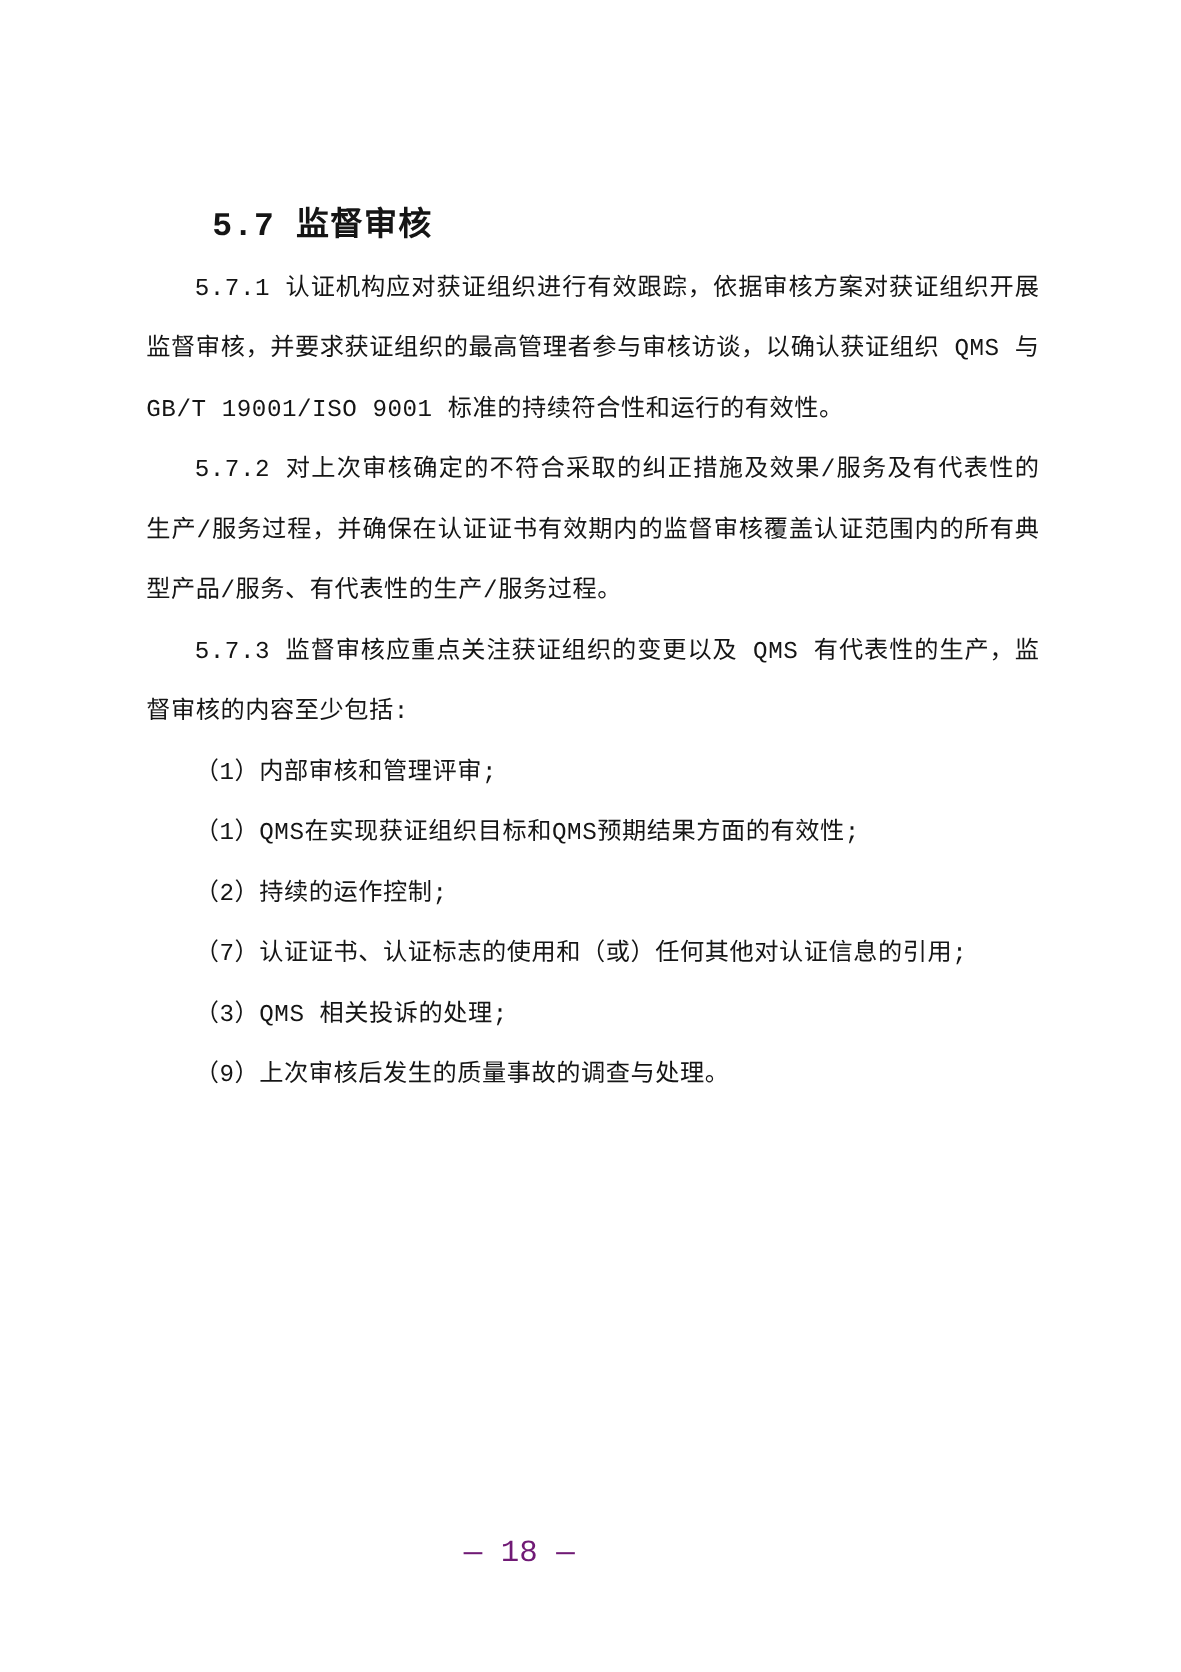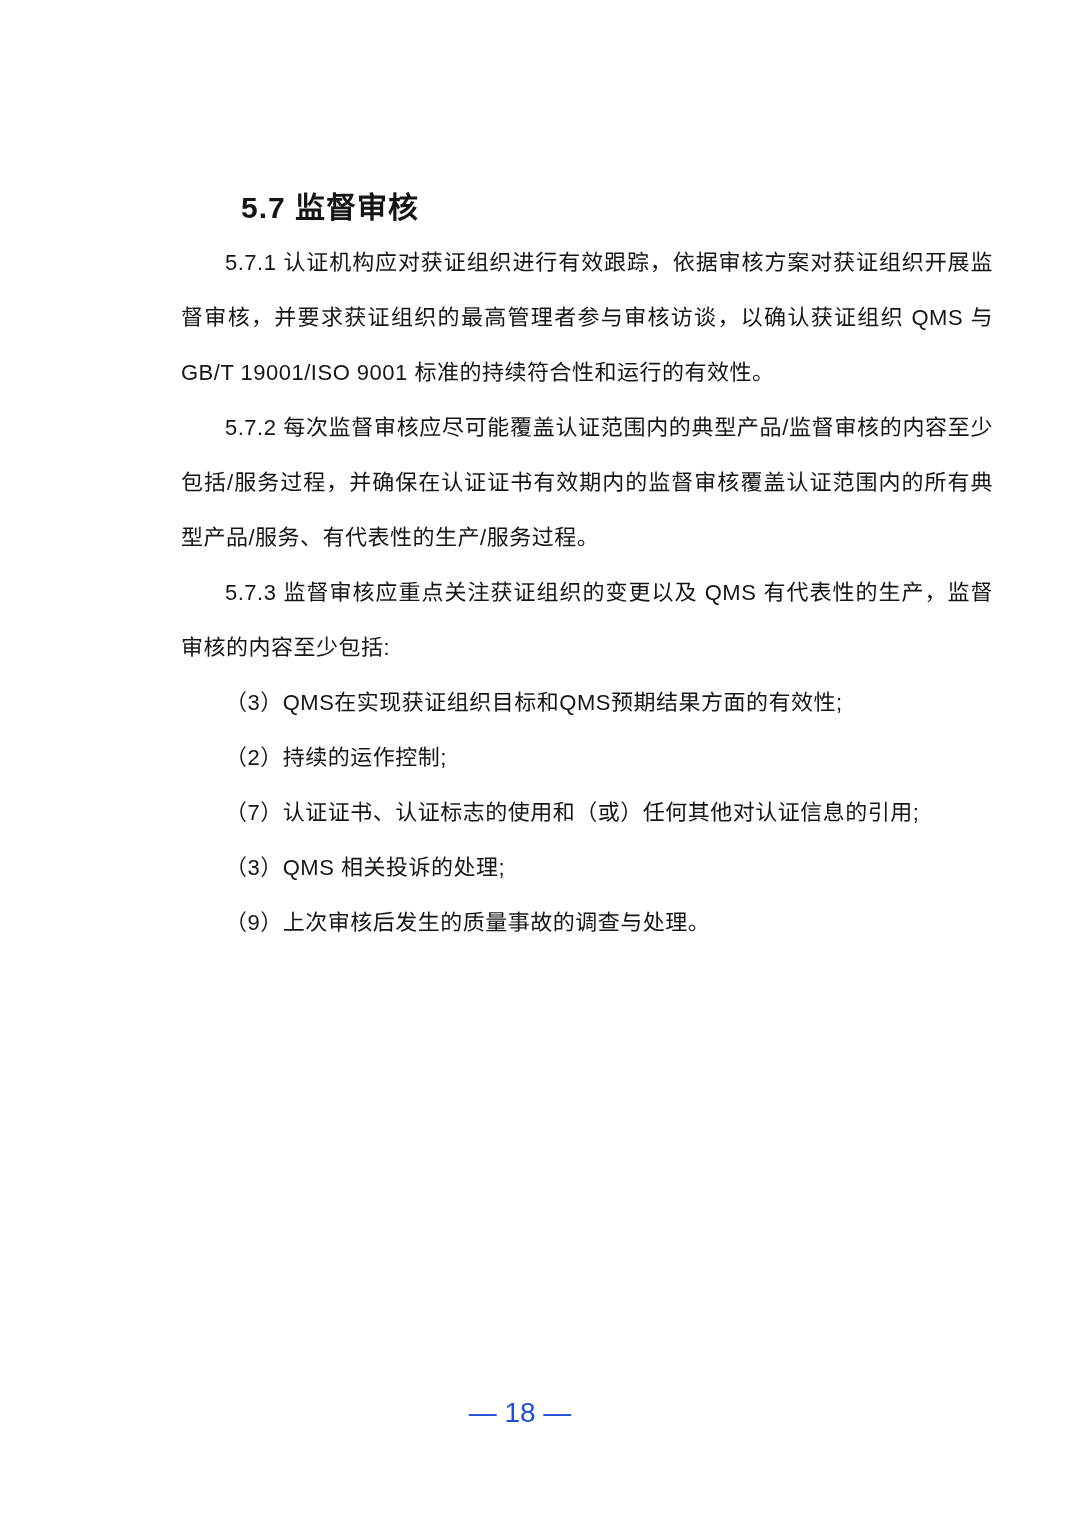--- a/index.html
+++ b/index.html
@@ -6,23 +6,22 @@
     margin: 0;
     padding: 0;
     background: #ffffff;
   }
   .page {
     position: relative;
     width: 944px;
     height: 1520px;
     background: #ffffff;
     color: #151515;
-    font-family: Liberation Sans, sans-serif;
+    font-family: Liberation Mono, monospace;
     overflow: hidden;
-    margin-left: 48px;
   }
   .content {
     position: absolute;
     left: 133px;
     top: 180px;
     width: 812px;
   }
   .heading {
     margin: 0;
     font-size: 30px;
@@ -41,35 +40,36 @@
     letter-spacing: 0.5px;
   }
   .footer {
     position: absolute;
     left: 0;
     right: 0;
     top: 1385px;
     text-align: center;
     font-size: 28px;
     line-height: 55px;
-    color: #1d4ed8;
+    color: #701a75;
   }
 </style>
 </head>
 <body>
 
 <div class="page">
   <div class="content">
     <h2 class="heading">5.7 监督审核</h2>
 
     <p class="para">5.7.1 认证机构应对获证组织进行有效跟踪，依据审核方案对获证组织开展监督审核，并要求获证组织的最高管理者参与审核访谈，以确认获证组织 QMS 与 GB/T 19001/ISO 9001 标准的持续符合性和运行的有效性。</p>
-    <p class="para">5.7.2 每次监督审核应尽可能覆盖认证范围内的典型产品/监督审核的内容至少包括/服务过程，并确保在认证证书有效期内的监督审核覆盖认证范围内的所有典型产品/服务、有代表性的生产/服务过程。</p>
+    <p class="para">5.7.2 对上次审核确定的不符合采取的纠正措施及效果/服务及有代表性的生产/服务过程，并确保在认证证书有效期内的监督审核覆盖认证范围内的所有典型产品/服务、有代表性的生产/服务过程。</p>
     <p class="para">5.7.3 监督审核应重点关注获证组织的变更以及 QMS 有代表性的生产，监督审核的内容至少包括:</p>
 
-    <p class="para">（3）QMS在实现获证组织目标和QMS预期结果方面的有效性;</p>
+    <p class="para">（1）内部审核和管理评审;</p>
+    <p class="para">（1）QMS在实现获证组织目标和QMS预期结果方面的有效性;</p>
     <p class="para">（2）持续的运作控制;</p>
     <p class="para">（7）认证证书、认证标志的使用和（或）任何其他对认证信息的引用;</p>
     <p class="para">（3）QMS 相关投诉的处理;</p>
     <p class="para">（9）上次审核后发生的质量事故的调查与处理。</p>
   </div>
 
   <div class="footer">
     <span>— 18 —</span>
   </div>
 </div>

